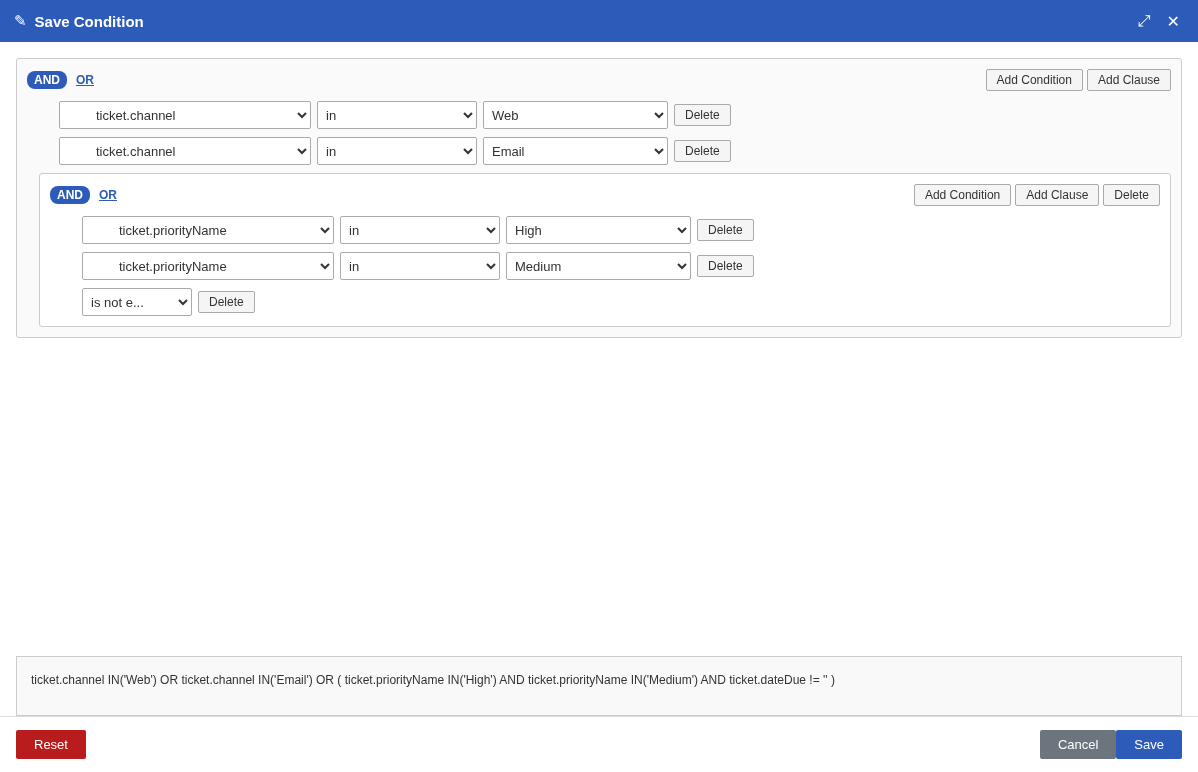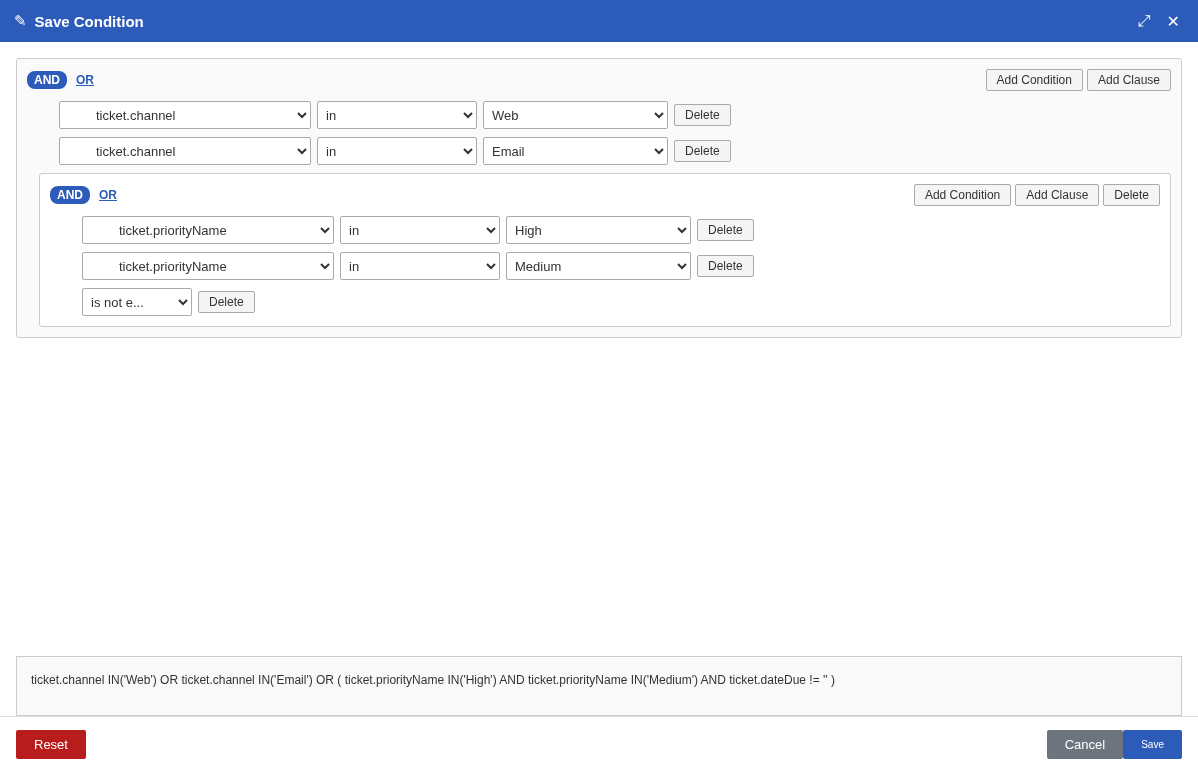--- a/index.html
+++ b/index.html
@@ -136,21 +136,21 @@
     }
     .footer-right { display: flex; }
 
     .btn-reset {
       background: #b91c1c; color: #fff; border: none; padding: 7px 18px; font-size: 13px; cursor: pointer; border-radius: 2px;
     }
     .btn-cancel {
       background: #6c757d; color: #fff; border: none; padding: 7px 18px; font-size: 13px; cursor: pointer; border-radius: 2px;
     }
     .btn-save {
-      background: #2d5bb9; color: #fff; border: none; padding: 7px 18px; font-size: 10px; cursor: pointer; border-radius: 2px;
+      background: #2d5bb9; color: #fff; border: none; padding: 7px 18px; font-size: 13px; cursor: pointer; border-radius: 2px;
     }
   </style>
 </head>
 <body>
 
 <div class="modal">
 
   <div class="modal-header">
     <div class="modal-header-left">
       <span class="modal-header-icon">✎</span>

